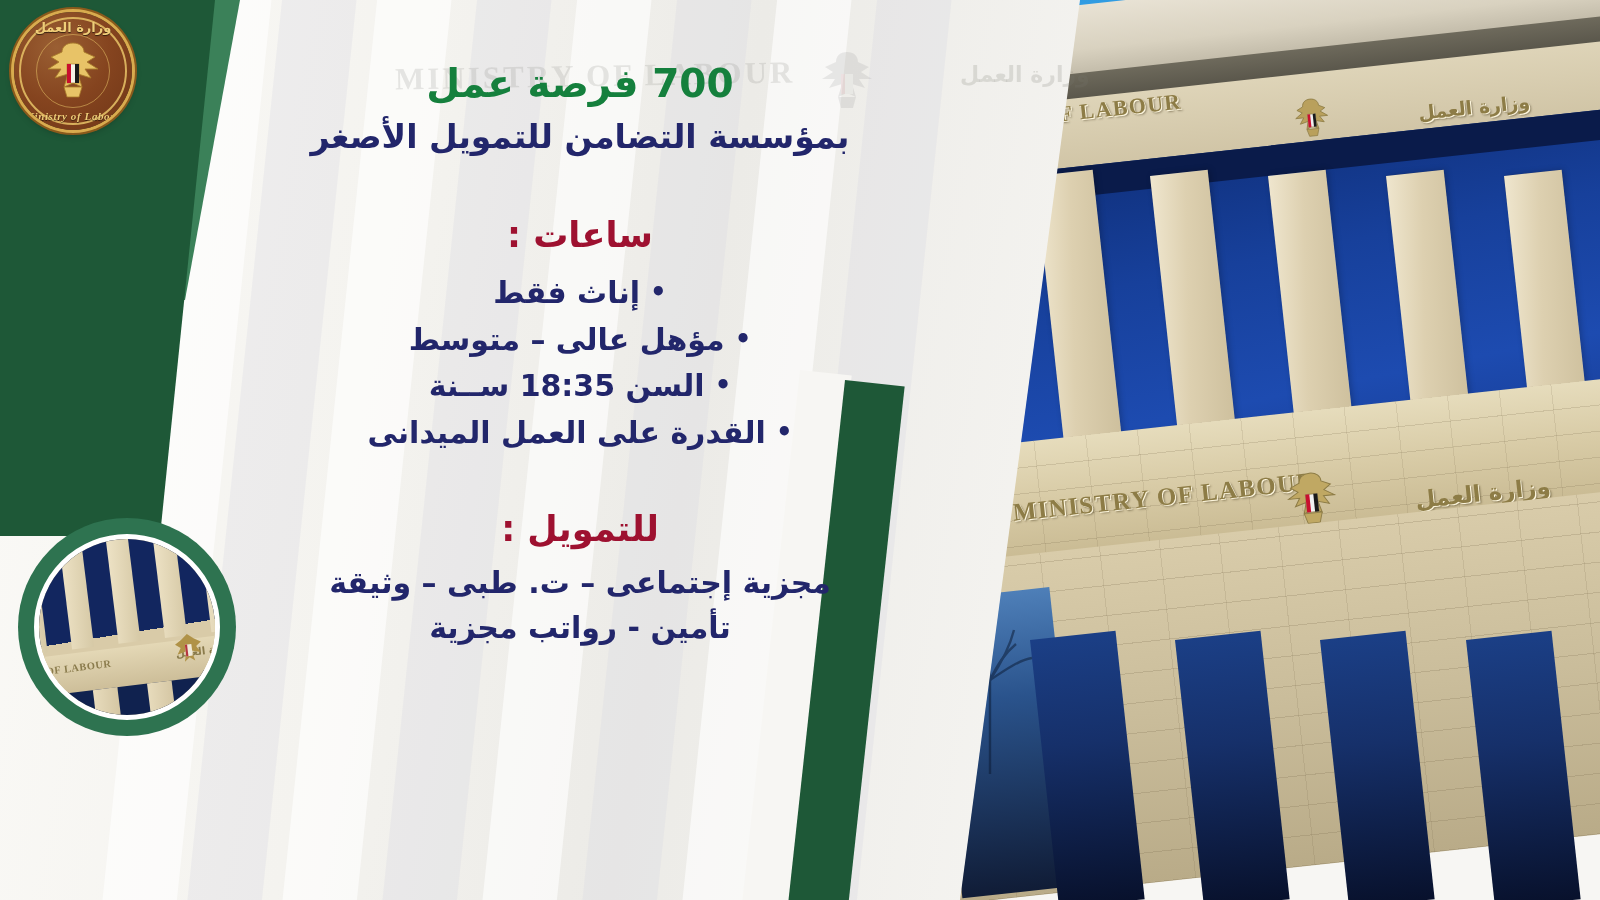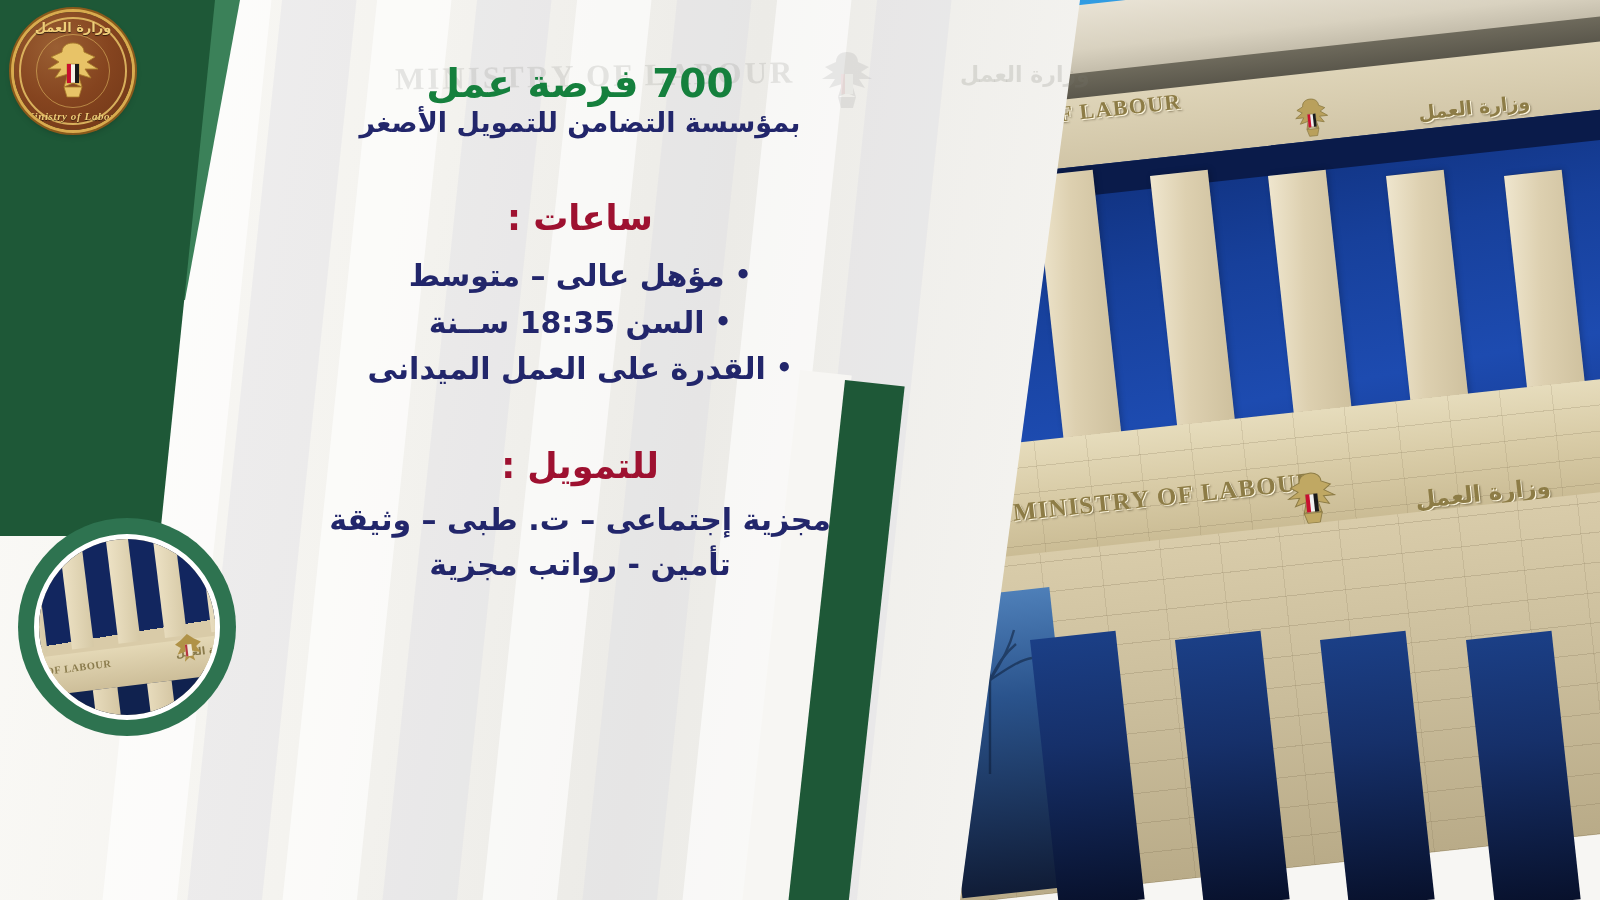--- a/index.html
+++ b/index.html
@@ -411,21 +411,22 @@
   .headline {
     margin-top: 62px;
     font-size: 39px;
     font-weight: 700;
     color: #15803d;
     line-height: 1.15;
     letter-spacing: 0;
     text-align: center;
   }
   .subheadline {
-    font-size: 27px;
+    margin-top: 10px;
+    font-size: 33px;
     font-weight: 700;
     color: #22266b;
     line-height: 1.2;
   }
   .section-title {
     font-size: 35px;
     font-weight: 700;
     color: #9e1130;
     line-height: 1.2;
   }
@@ -598,20 +599,21 @@
       </div>
     </div>
   </div>
 
   <div class="content">
     <div class="headline">700 فرصة عمل</div>
     <div class="subheadline">بمؤسسة التضامن للتمويل الأصغر</div>
 
     <div class="section-title conditions">ساعات :</div>
     <ul class="bullet-list" id="conditions-list">
+        <li><span class="dot">•</span><span>إناث فقط</span></li>
         <li><span class="dot">•</span><span>مؤهل عالى – متوسط</span></li>
         <li><span class="dot">•</span><span>السن 18:35 ســنة</span></li>
         <li><span class="dot">•</span><span>القدرة على العمل الميدانى</span></li>
       </ul>
 
     <div class="section-title benefits">للتمويل :</div>
     <div class="benefit-lines" id="benefits-lines">
         <div>مجزية إجتماعى – ت. طبى – وثيقة</div>
         <div>تأمين  - رواتب مجزية</div>
       </div>

